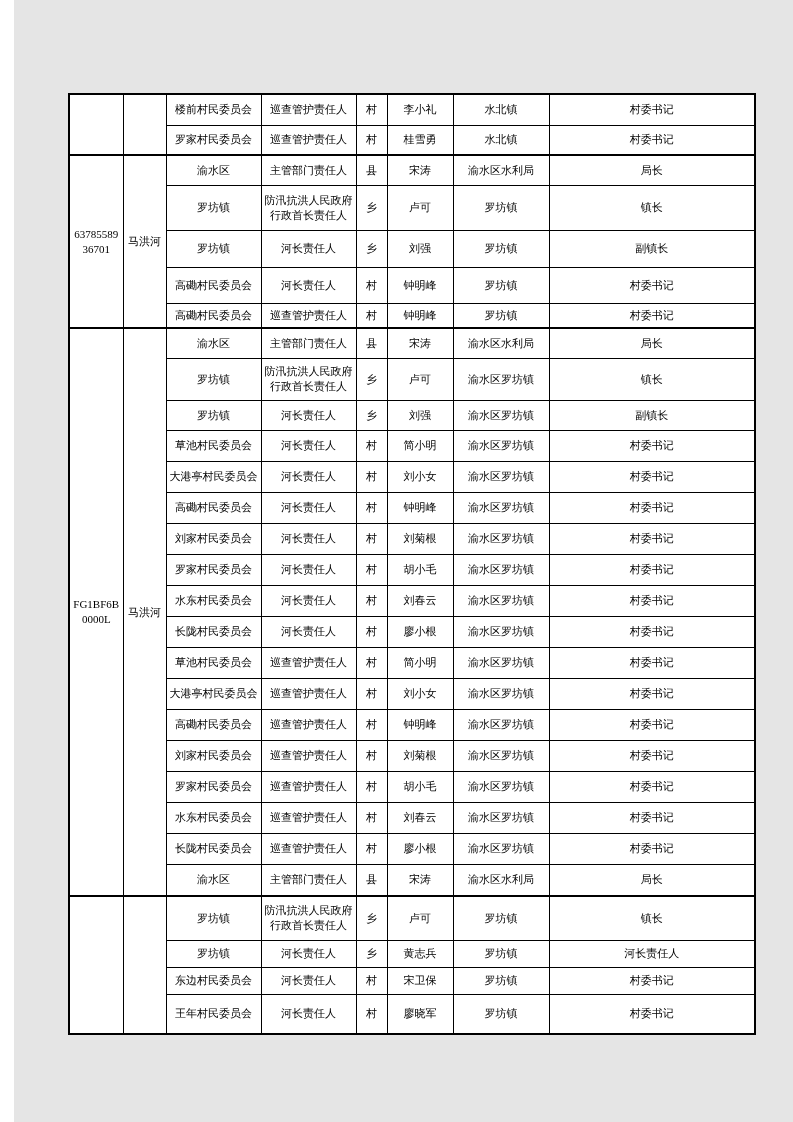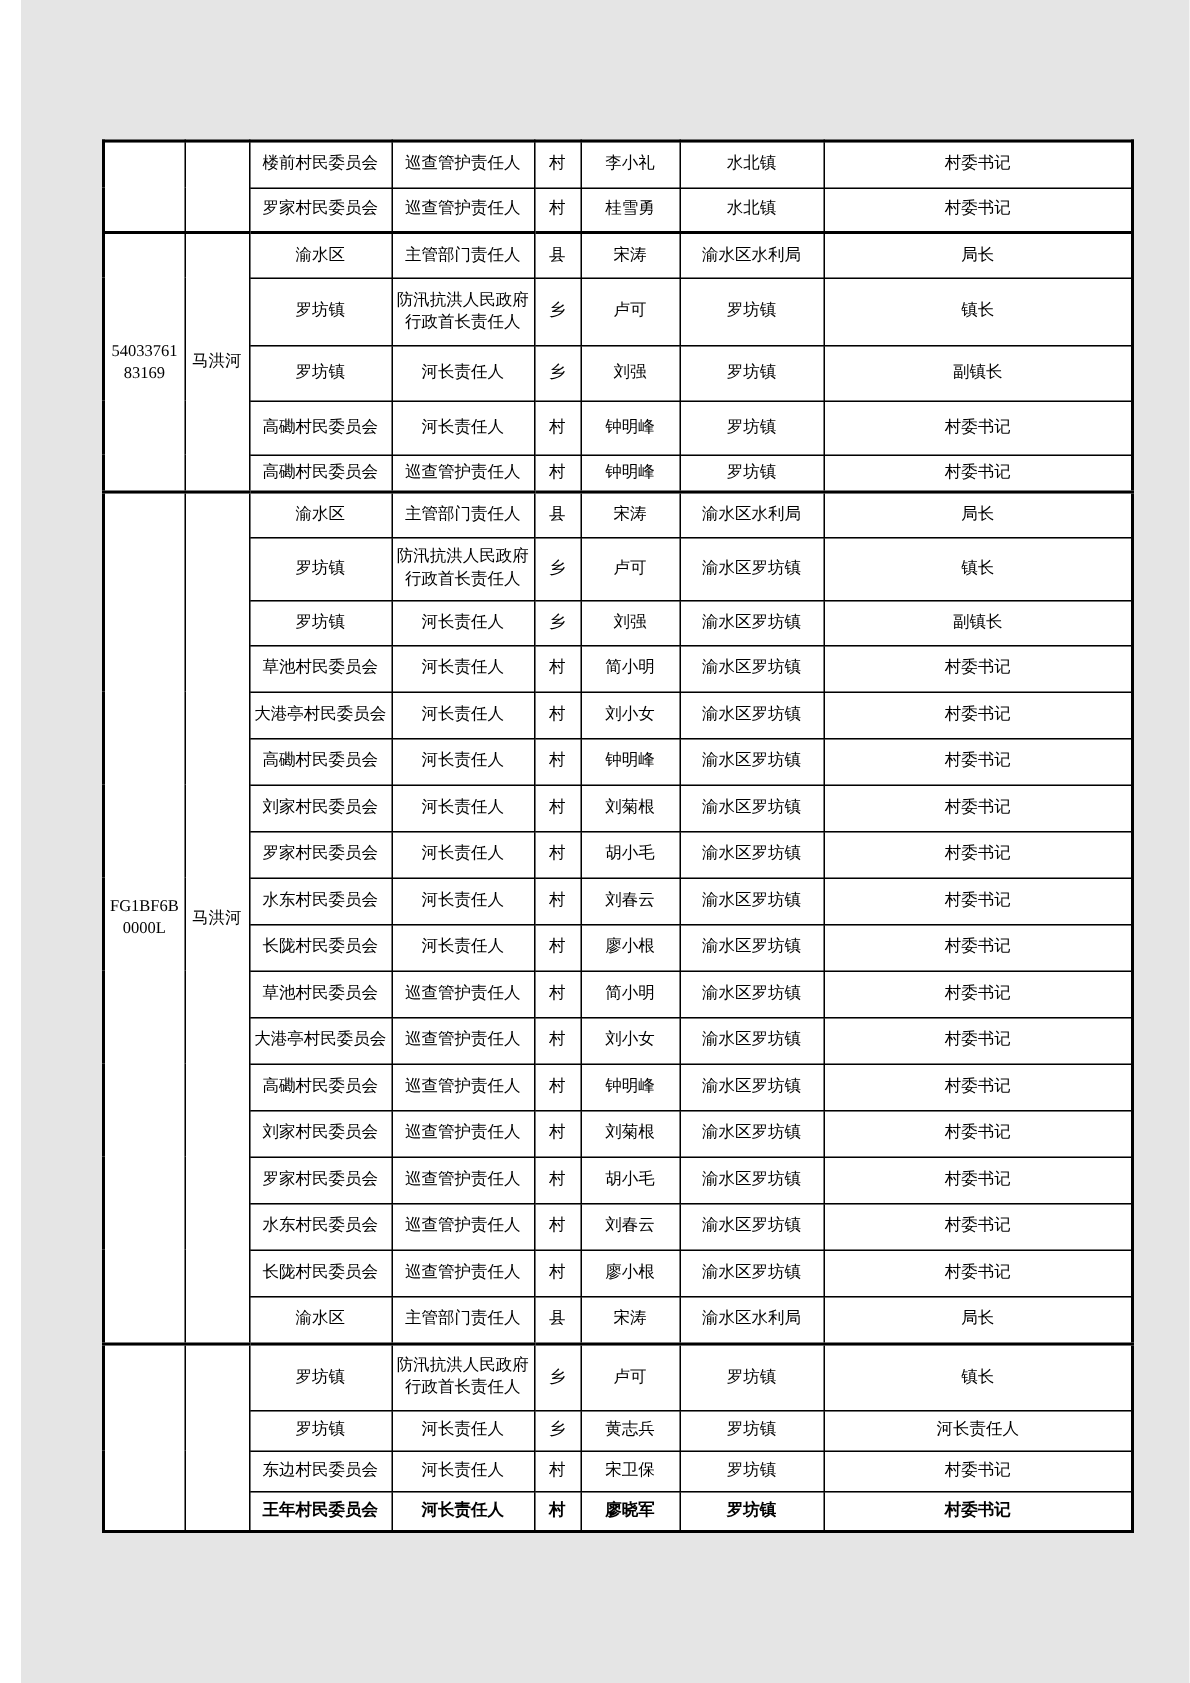--- a/index.html
+++ b/index.html
@@ -79,21 +79,21 @@
         </tr>
         <tr style="height: 30px;">
           <td class="col-org">罗家村民委员会</td>
           <td class="col-duty">巡查管护责任人</td>
           <td class="col-level">村</td>
           <td class="col-name">桂雪勇</td>
           <td class="col-unit">水北镇</td>
           <td class="col-position">村委书记</td>
         </tr>
         <tr class="group-start" style="height: 30px;">
-          <td rowspan="5" class="col-code">5403376183169</td>
+          <td rowspan="5" class="col-code">6378558936701</td>
           <td rowspan="5" class="col-river">马洪河</td>
           <td class="col-org">渝水区</td>
           <td class="col-duty">主管部门责任人</td>
           <td class="col-level">县</td>
           <td class="col-name">宋涛</td>
           <td class="col-unit">渝水区水利局</td>
           <td class="col-position">局长</td>
         </tr>
         <tr style="height: 45px;">
           <td class="col-org">罗坊镇</td>
@@ -292,21 +292,21 @@
           <td class="col-position">河长责任人</td>
         </tr>
         <tr style="height: 27px;">
           <td class="col-org">东边村民委员会</td>
           <td class="col-duty">河长责任人</td>
           <td class="col-level">村</td>
           <td class="col-name">宋卫保</td>
           <td class="col-unit">罗坊镇</td>
           <td class="col-position">村委书记</td>
         </tr>
-        <tr style="height: 27px; font-weight: bold;">
+        <tr style="height: 40px;">
           <td class="col-org">王年村民委员会</td>
           <td class="col-duty">河长责任人</td>
           <td class="col-level">村</td>
           <td class="col-name">廖晓军</td>
           <td class="col-unit">罗坊镇</td>
           <td class="col-position">村委书记</td>
         </tr>
       </tbody>
   </table>
 </div>

